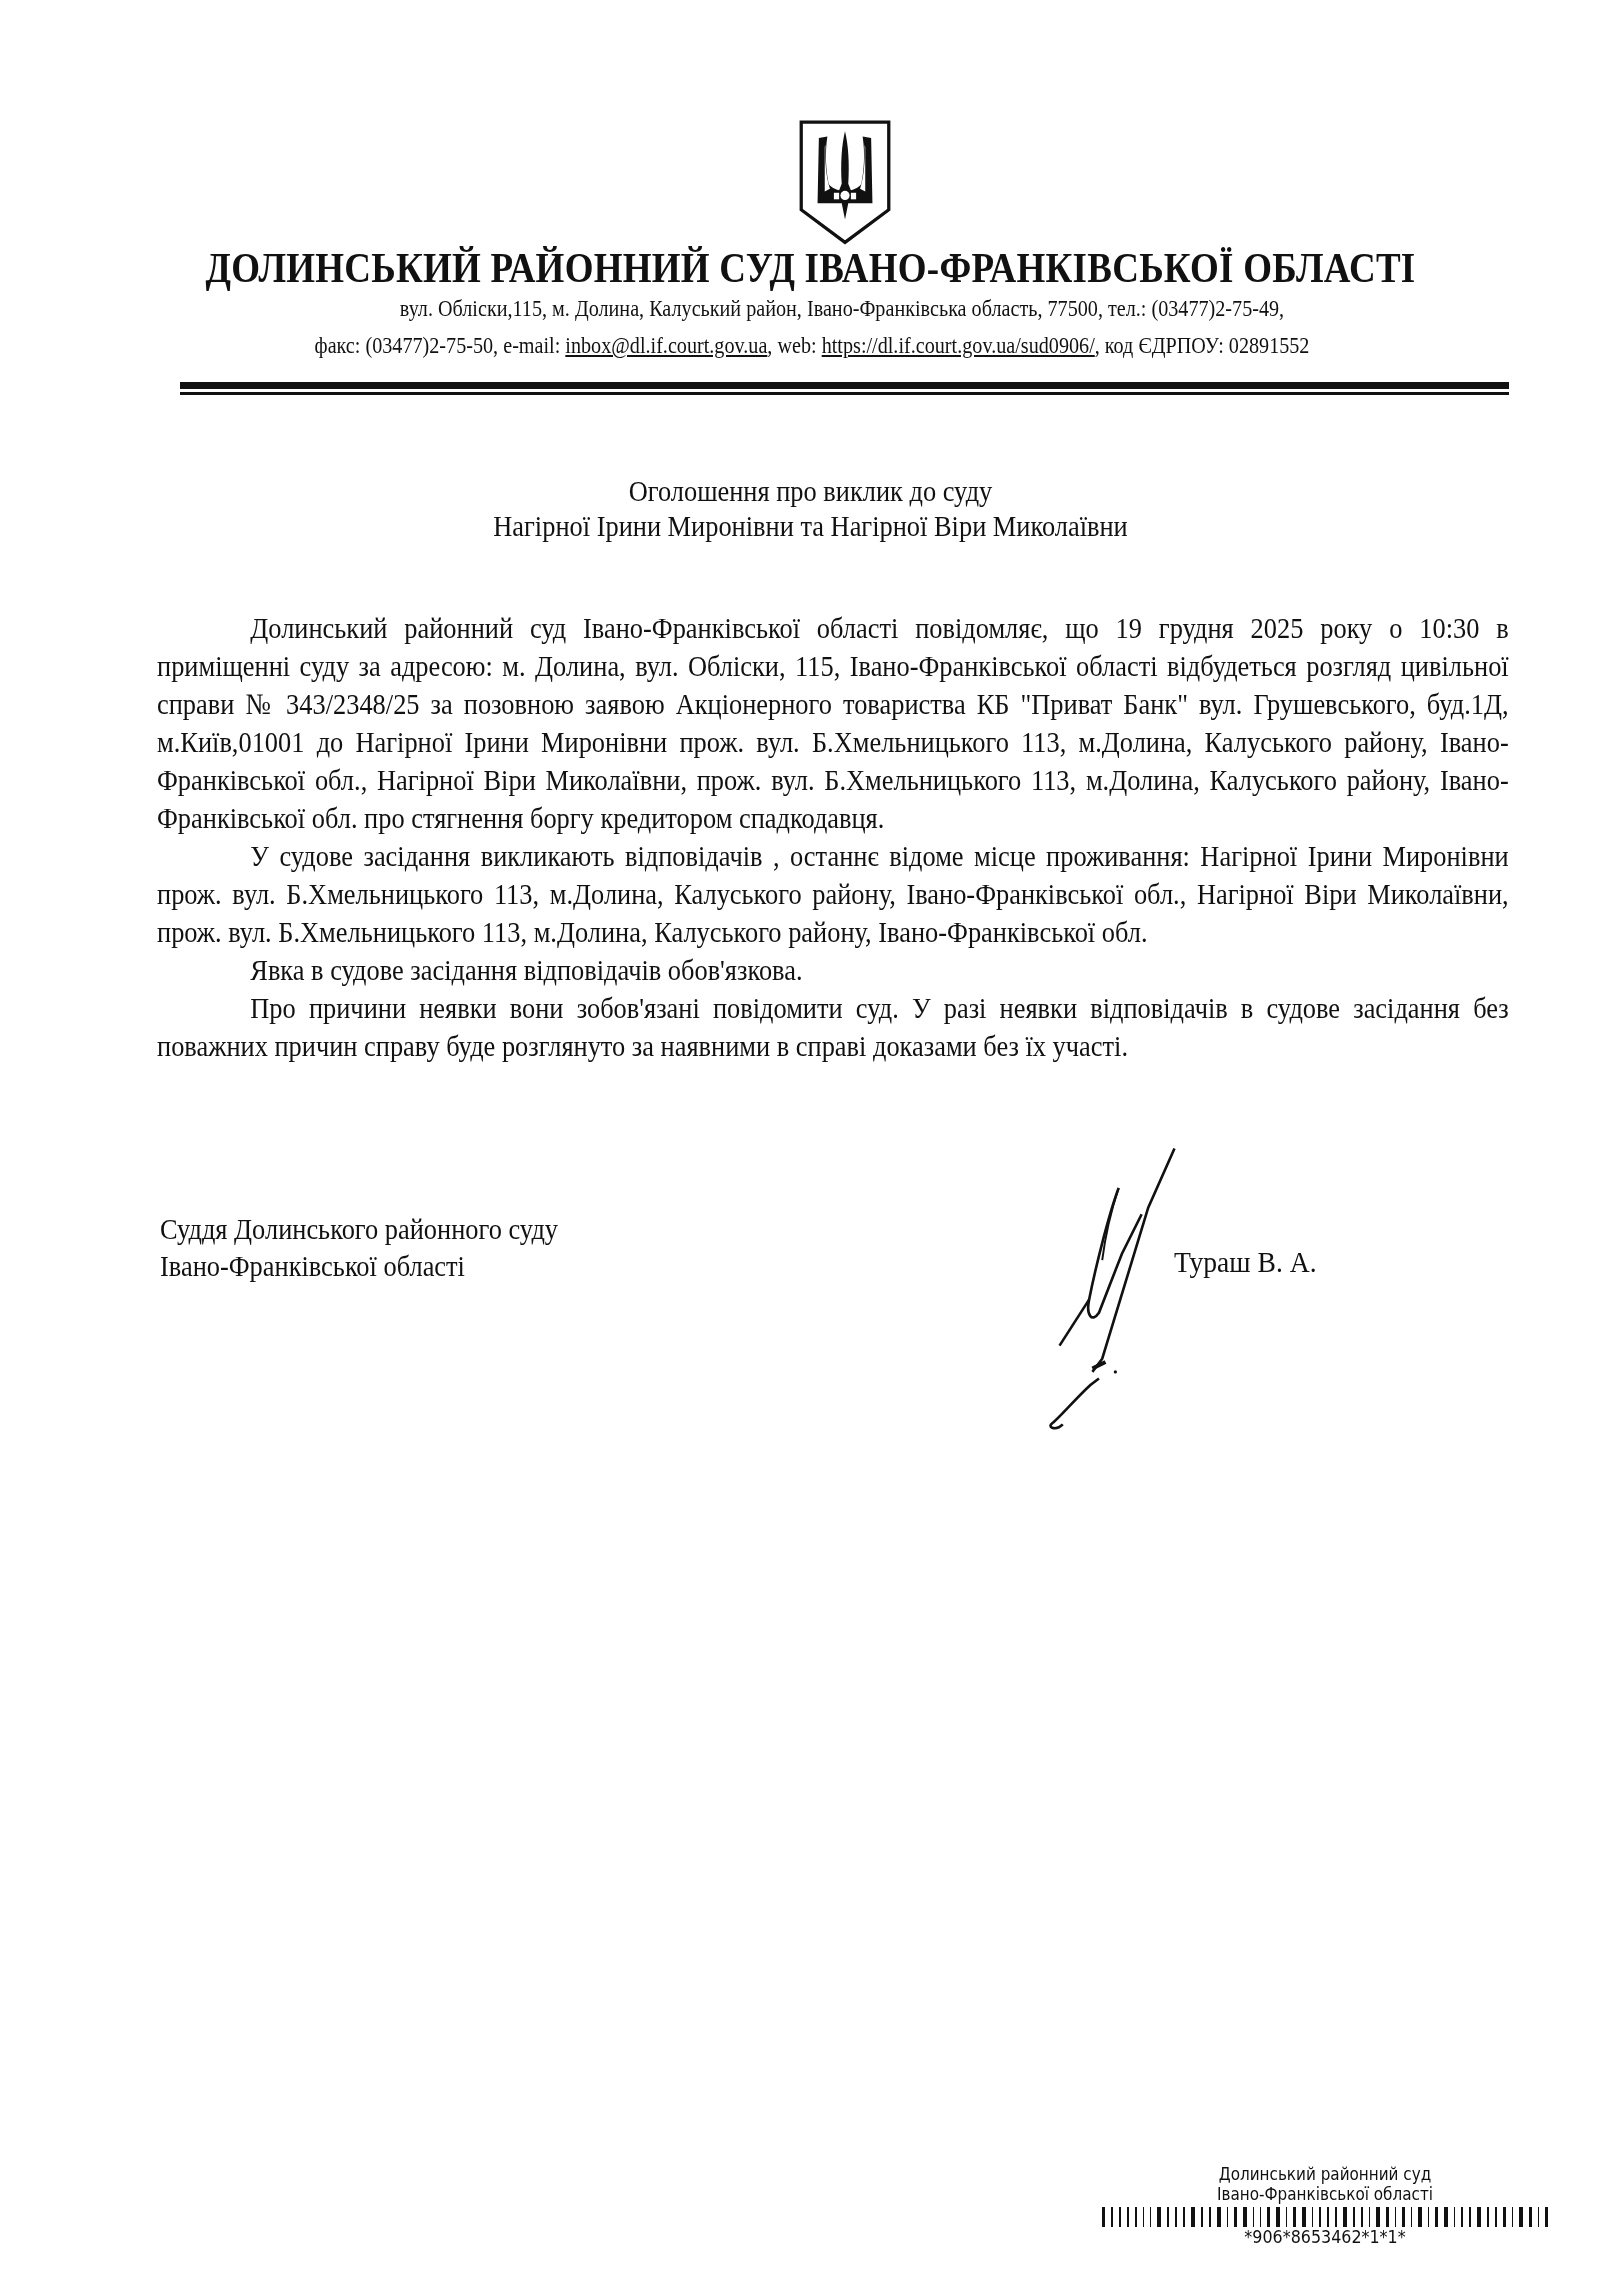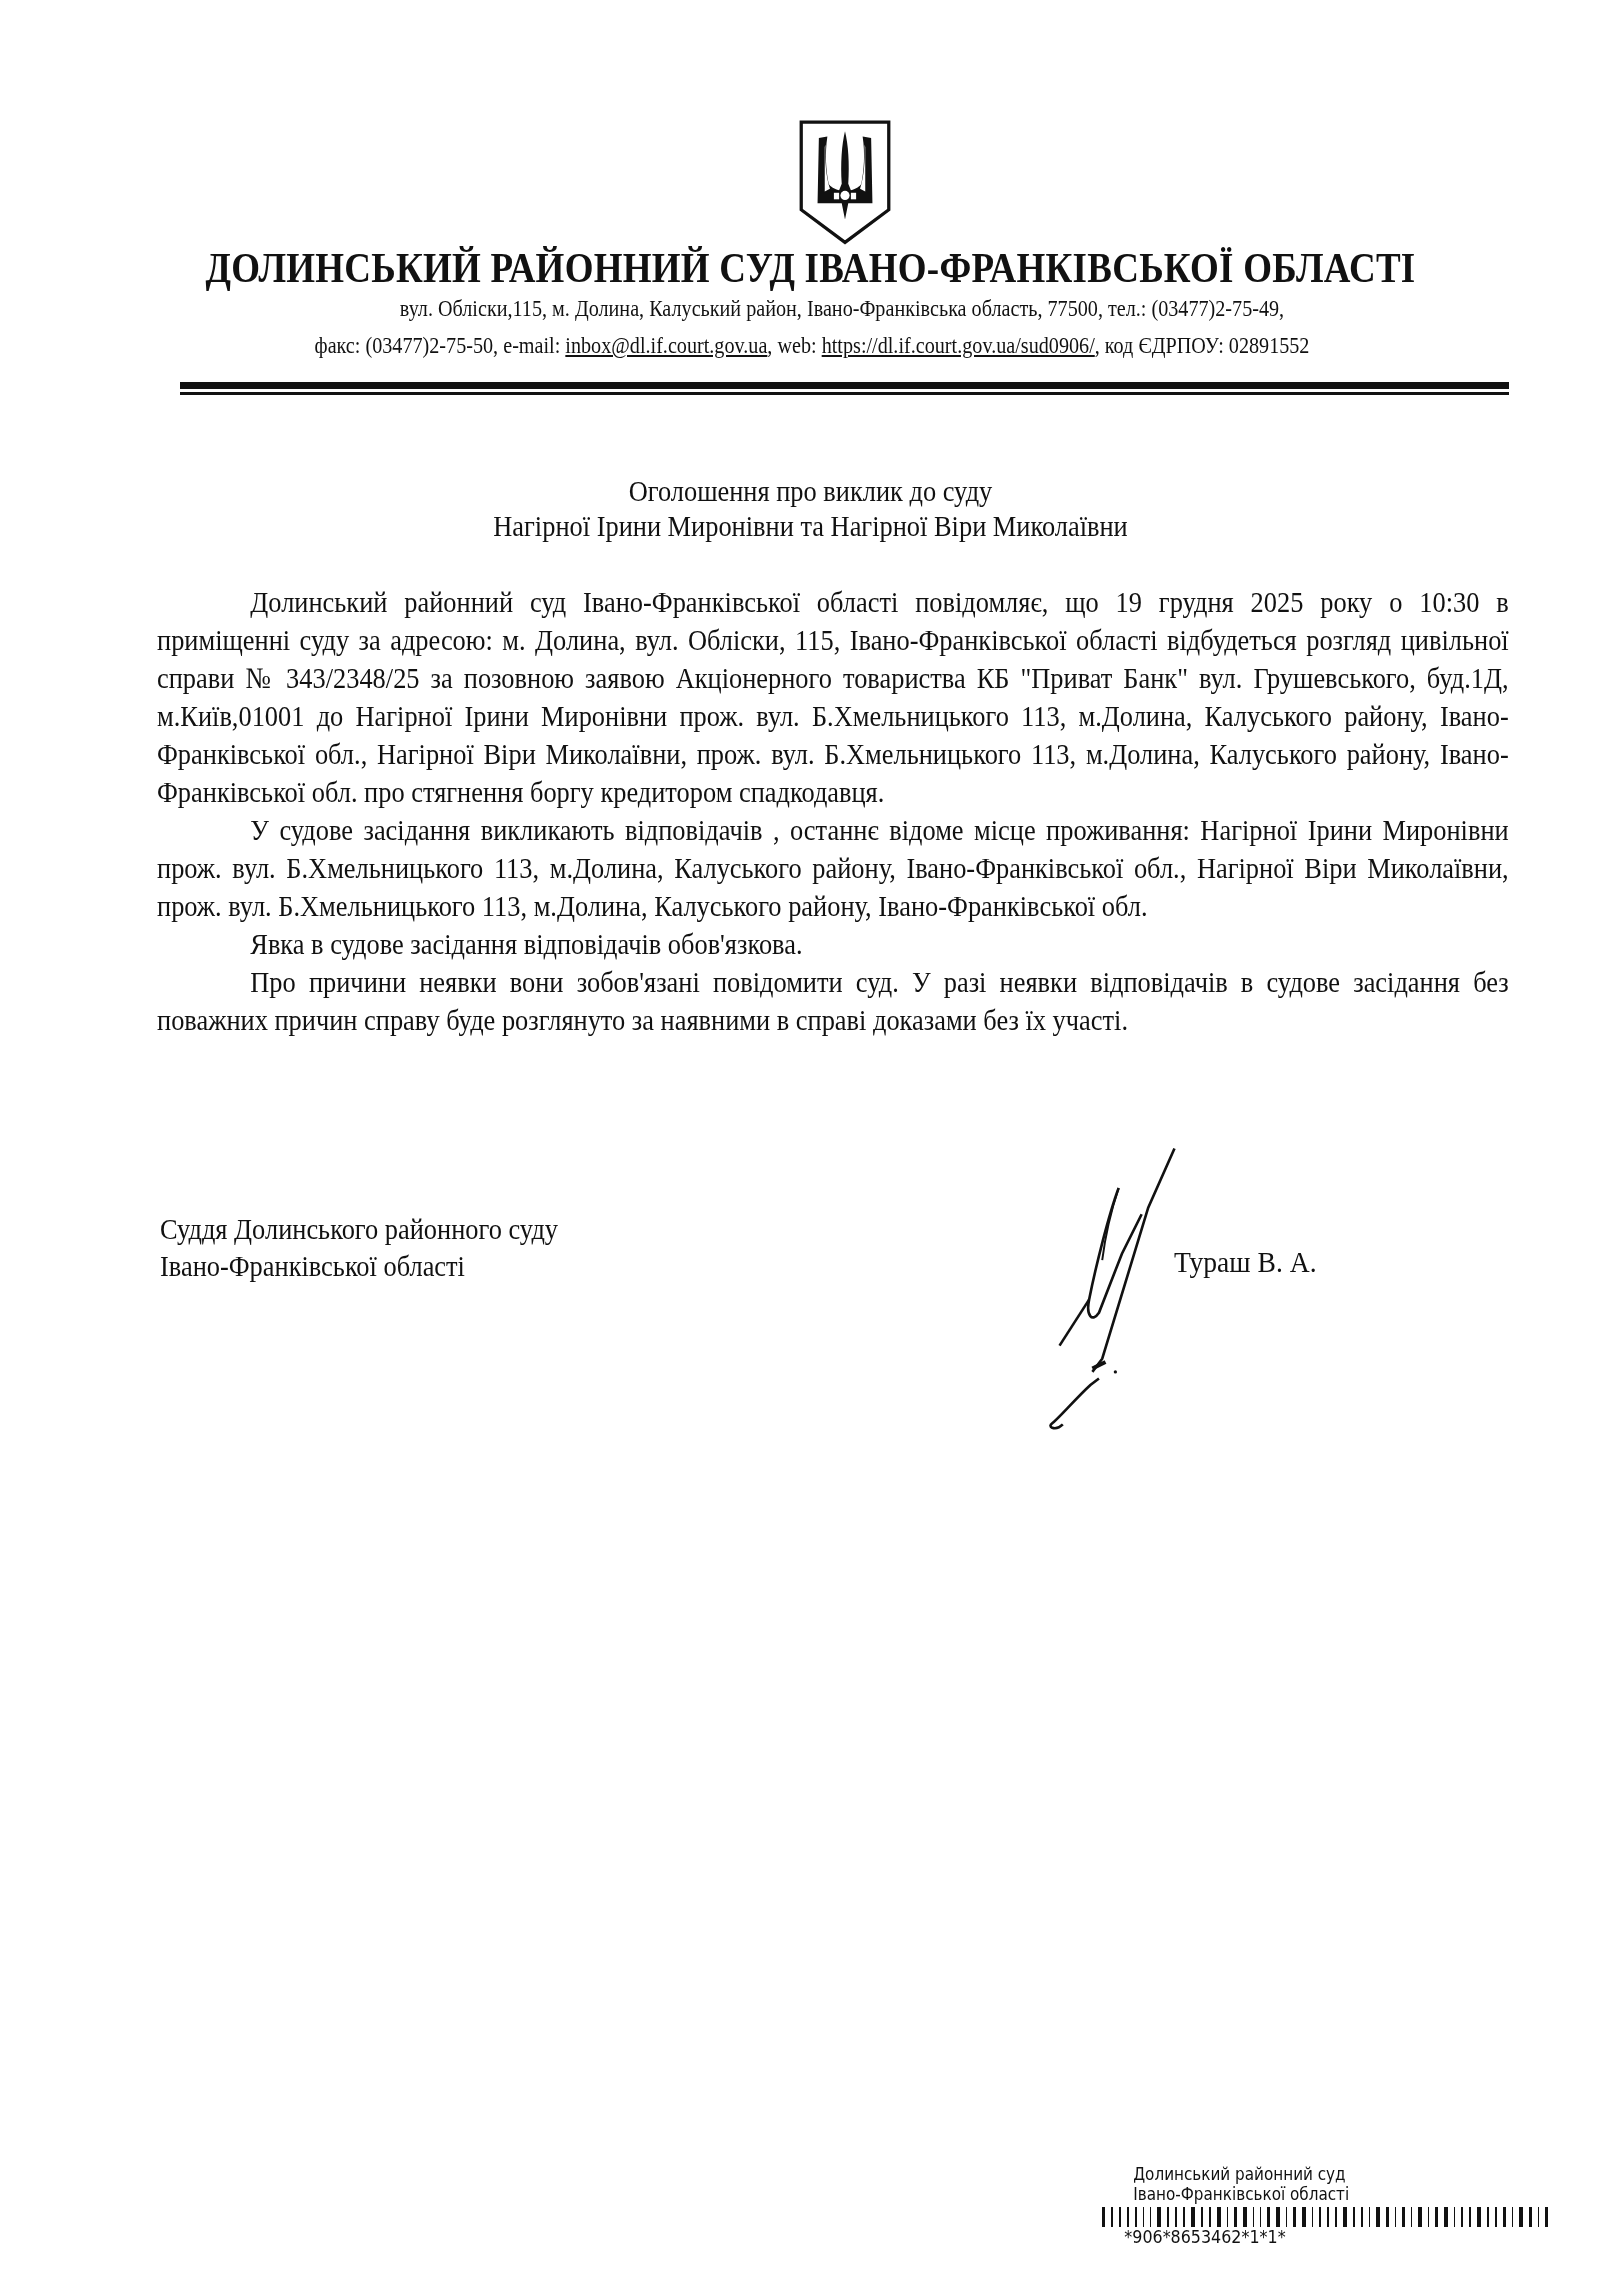--- a/index.html
+++ b/index.html
@@ -8,27 +8,27 @@
   .emblem { left: 796px; top: 118px; width: 98px; height: 128px; }
   .court-title { left: 0; width: 1621px; top: 243px; text-align: center; font-size: 43px; font-weight: bold; letter-spacing: 0.3px; transform: scaleX(0.86); transform-origin: center; white-space: nowrap; }
   .addr1 { left: 0; width: 1621px; top: 295px; text-align: center; font-size: 24px; transform: scaleX(0.84); transform-origin: 800px 0; white-space: nowrap; padding-left: 79px; box-sizing: border-box; }
   .addr2 { left: 0; width: 1621px; top: 332px; text-align: center; font-size: 24px; transform: scaleX(0.84); transform-origin: 820px 0; white-space: nowrap; }
   .addr2 a, .addr2 .link { color: #111; text-decoration: underline; }
   .rule-thick { left: 180px; width: 1329px; top: 382px; height: 7.2px; background: #111; }
   .rule-thin { left: 180px; width: 1329px; top: 392px; height: 2.6px; background: #111; }
   .heading { left: 0; width: 1621px; text-align: center; font-size: 30px; transform: scaleX(0.88); transform-origin: center; white-space: nowrap; }
   .h1 { top: 474px; }
   .h2 { top: 509px; }
-  .body-text { left: 157px; width: 1351px; top: 583px; font-size: 30px; line-height: 38px; text-align: justify; font-family: Liberation Serif, serif; }
+  .body-text { left: 157px; width: 1351px; top: 609px; font-size: 30px; line-height: 38px; text-align: justify; font-family: Liberation Serif, serif; }
   .body-text p { margin: 0; text-indent: 106px; transform-origin: left; }
   .body-text .cond { display: block; transform: scaleX(0.88); transform-origin: left top; width: 1536px; text-align: justify; }
   .sig-left { left: 160px; top: 1210px; font-size: 30px; line-height: 37px; transform: scaleX(0.88); transform-origin: left top; white-space: nowrap; }
   .judge-name { left: 1174px; top: 1245px; font-size: 30px; transform: scaleX(0.92); transform-origin: left top; white-space: nowrap; }
   .signature { left: 1043px; top: 1142px; width: 171px; height: 289px; }
-  .stamp { left: 1102px; top: 2165px; width: 446px; text-align: left; font-family: "DejaVu Sans", sans-serif; }
+  .stamp { left: 1102px; top: 2165px; width: 446px; text-align: center; font-family: "DejaVu Sans", sans-serif; }
   .stamp .line { font-size: 17.7px; line-height: 19.7px; transform: scaleX(0.86); }
   .barcode { display: flex; gap: 0; height: 19.7px; margin: 2.6px auto 1.3px; width: 446px; justify-content: space-between; }
   .barcode span { display: inline-block; background: #111; height: 19.7px; }
   .stamp .code { font-size: 17.7px; line-height: 18.4px; transform: scaleX(0.9); }
 </style>
 </head>
 <body>
 
 <div class="abs emblem">
   <svg viewBox="0 0 150 195" width="98" height="128">

